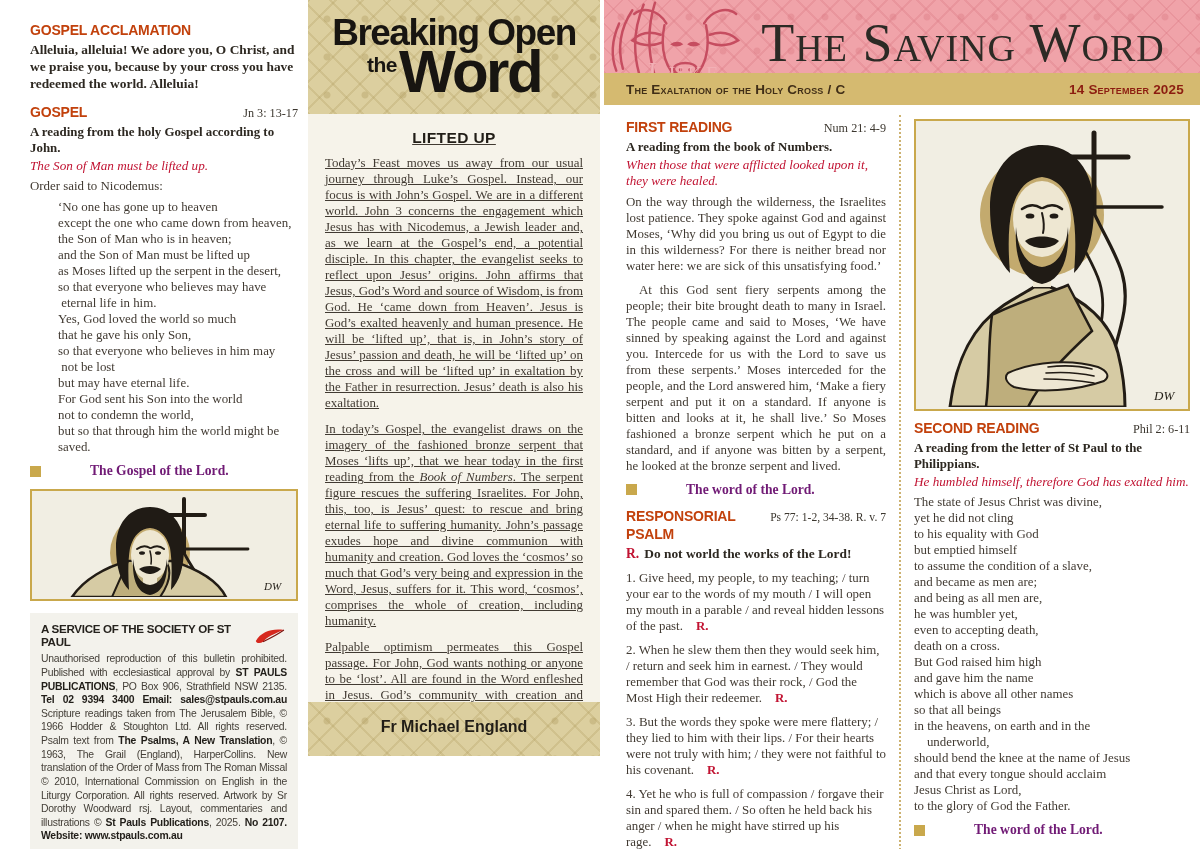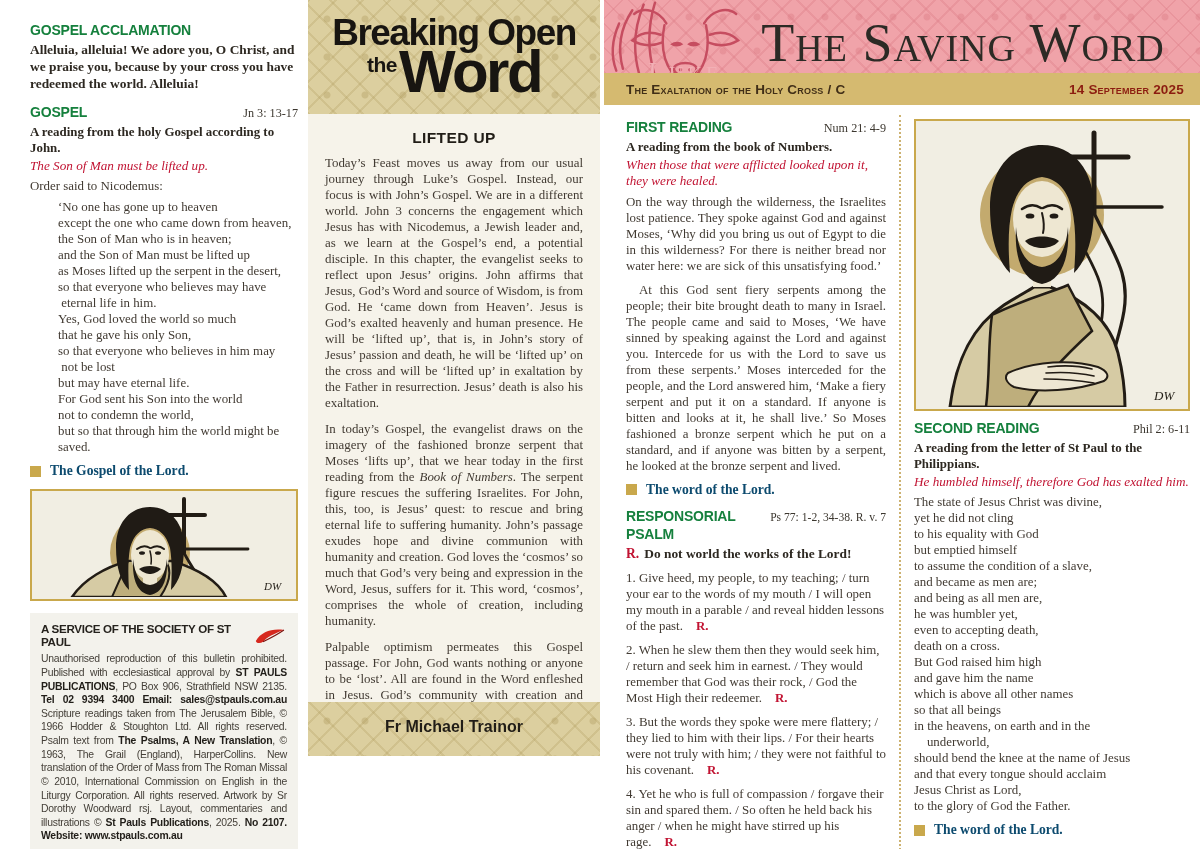--- a/index.html
+++ b/index.html
@@ -1,29 +1,29 @@
 <!DOCTYPE html>
 <html><head>
 <meta charset="utf-8">
 <style>
   html,body{margin:0;padding:0;background:#ffffff;}
   .page{position:relative;width:1200px;height:849px;background:#ffffff;overflow:hidden;
         font-family:"Liberation Serif",serif;color:#413a32;}
 
   
-  .rh{font-family:"Liberation Sans",sans-serif;font-weight:bold;font-size:14px;color:#15803d;letter-spacing:-.2px;}
+  .rh{font-family:"Liberation Sans",sans-serif;font-weight:bold;font-size:14px;color:#c2410c;letter-spacing:-.2px;}
   .ref{font-size:12.2px;color:#3c372f;}
   .head-row{display:flex;justify-content:space-between;align-items:baseline;margin:4px 0 3px 0;}
   .bt{font-size:12.9px;line-height:1.24;color:#413a32;}
   .bold-serif{font-weight:bold;color:#2d2821;}
   .red-it{color:#c11332;font-style:italic;font-size:13.2px;line-height:1.22;margin:2px 0 4px;}
   .just{text-align:justify;}
   .verse{white-space:pre-wrap;margin-left:28px;}
   .resp{display:flex;align-items:center;gap:9px;margin:8px 0 0 0;}
-  .resp .txt{font-weight:bold;font-size:13.6px;color:#0c4a6e;}
+  .resp .txt{font-weight:bold;font-size:13.6px;color:#701a75;margin-left:40px;}
   .sq{width:11px;height:11px;background:#c9a84c;flex:none;}
   .b{font-weight:bold;color:#211e19;}
   .i{font-style:italic;}
   p{margin:0 0 8px 0;}
 
   
   .tan-band{
     background-color:#dccf9f;
     background-image:
       repeating-linear-gradient(45deg, rgba(176,156,94,.28) 0 2px, transparent 2px 19px),
@@ -52,21 +52,21 @@
             text-align:justify;letter-spacing:-.25px;margin-top:4px;}
 
   
   .panel-mid{position:absolute;left:308px;top:0;width:292px;height:756px;background:#f6f3ea;
              display:flex;flex-direction:column;}
   .mid-head{height:114px;display:flex;align-items:center;justify-content:center;}
   .bow{font-family:"Liberation Sans",sans-serif;color:#181511;text-align:center;line-height:.8;}
   .bow-l1{font-size:37px;font-weight:bold;letter-spacing:-1.5px;}
   .bow-the{font-size:21px;font-weight:bold;vertical-align:20px;letter-spacing:-.5px;margin-right:2px;}
   .bow-word{font-size:60px;font-weight:bold;letter-spacing:-2.5px;}
-  .mid-body{flex:1;padding:2px 17px 12px;overflow:hidden;}
+  .mid-body{flex:1;padding:2px 17px 12px;overflow:hidden;text-decoration:underline;}
   .art-title{text-align:center;font-family:"Liberation Sans",sans-serif;font-weight:bold;font-size:15.5px;
              color:#211d17;margin:12px 0 8px;letter-spacing:.4px;}
   .mid-body p{margin:0 0 10px;}
   .mid-foot{height:54px;text-align:center;}
   .author{font-family:"Liberation Sans",sans-serif;font-weight:bold;font-size:16px;color:#211d17;
           display:inline-block;margin-top:16px;}
 
   
   .panel-right{position:absolute;left:604px;top:0;width:596px;height:849px;}
   .tsw-band{position:relative;height:73px;overflow:hidden;}
@@ -180,21 +180,21 @@
         <div><span class="bow-the">the</span><span class="bow-word">Word</span></div>
       </div>
     </div>
     <div class="mid-body bt">
       <div class="art-title">LIFTED UP</div>
       <p class="just"><span>Today’s Feast moves us away from our usual journey through Luke’s Gospel. Instead, our focus is with John’s Gospel. We are in a different world. John 3 concerns the engagement which Jesus has with Nicodemus, a Jewish leader and, as we learn at the Gospel’s end, a potential disciple. In this chapter, the evangelist seeks to reflect upon Jesus’ origins. John affirms that Jesus, God’s Word and source of Wisdom, is from God. He ‘came down from Heaven’. Jesus is God’s exalted heavenly and human presence. He will be ‘lifted up’, that is, in John’s story of Jesus’ passion and death, he will be ‘lifted up’ on the cross and will be ‘lifted up’ in exaltation by the Father in resurrection. Jesus’ death is also his exaltation.</span></p>
       <p class="just"><span>In today’s Gospel, the evangelist draws on the imagery of the fashioned bronze serpent that Moses ‘lifts up’, that we hear today in the first reading from the </span><span class="i">Book of Numbers</span><span>. The serpent figure rescues the suffering Israelites. For John, this, too, is Jesus’ quest: to rescue and bring eternal life to suffering humanity. John’s passage exudes hope and divine communion with humanity and creation. God loves the ‘cosmos’ so much that God’s very being and expression in the Word, Jesus, suffers for it. This word, ‘cosmos’, comprises the whole of creation, including humanity.</span></p>
       <p class="just"><span>Palpable optimism permeates this Gospel passage. For John, God wants nothing or anyone to be ‘lost’. All are found in the Word enfleshed in Jesus. God’s community with creation and humanity is sealed and eternal. This is such a rich Gospel for today’s Feast. Every line deserves meditation.</span></p>
     </div>
     <div class="mid-foot tan-band">
-      <span class="author">Fr Michael Trainor</span>
+      <span class="author">Fr Michael England</span>
     </div>
   </div>
 
   <div class="panel-right">
 
     <div class="tsw-band pink-band">
       <svg class="ox" width="170" height="95" viewBox="0 0 180 95">
         <g fill="none" stroke="#c64d60" stroke-width="2.6" stroke-linecap="round">
           <path d="M30 8 C18 26 14 48 20 70"></path>
           <path d="M42 2 C32 26 30 52 38 78"></path>

